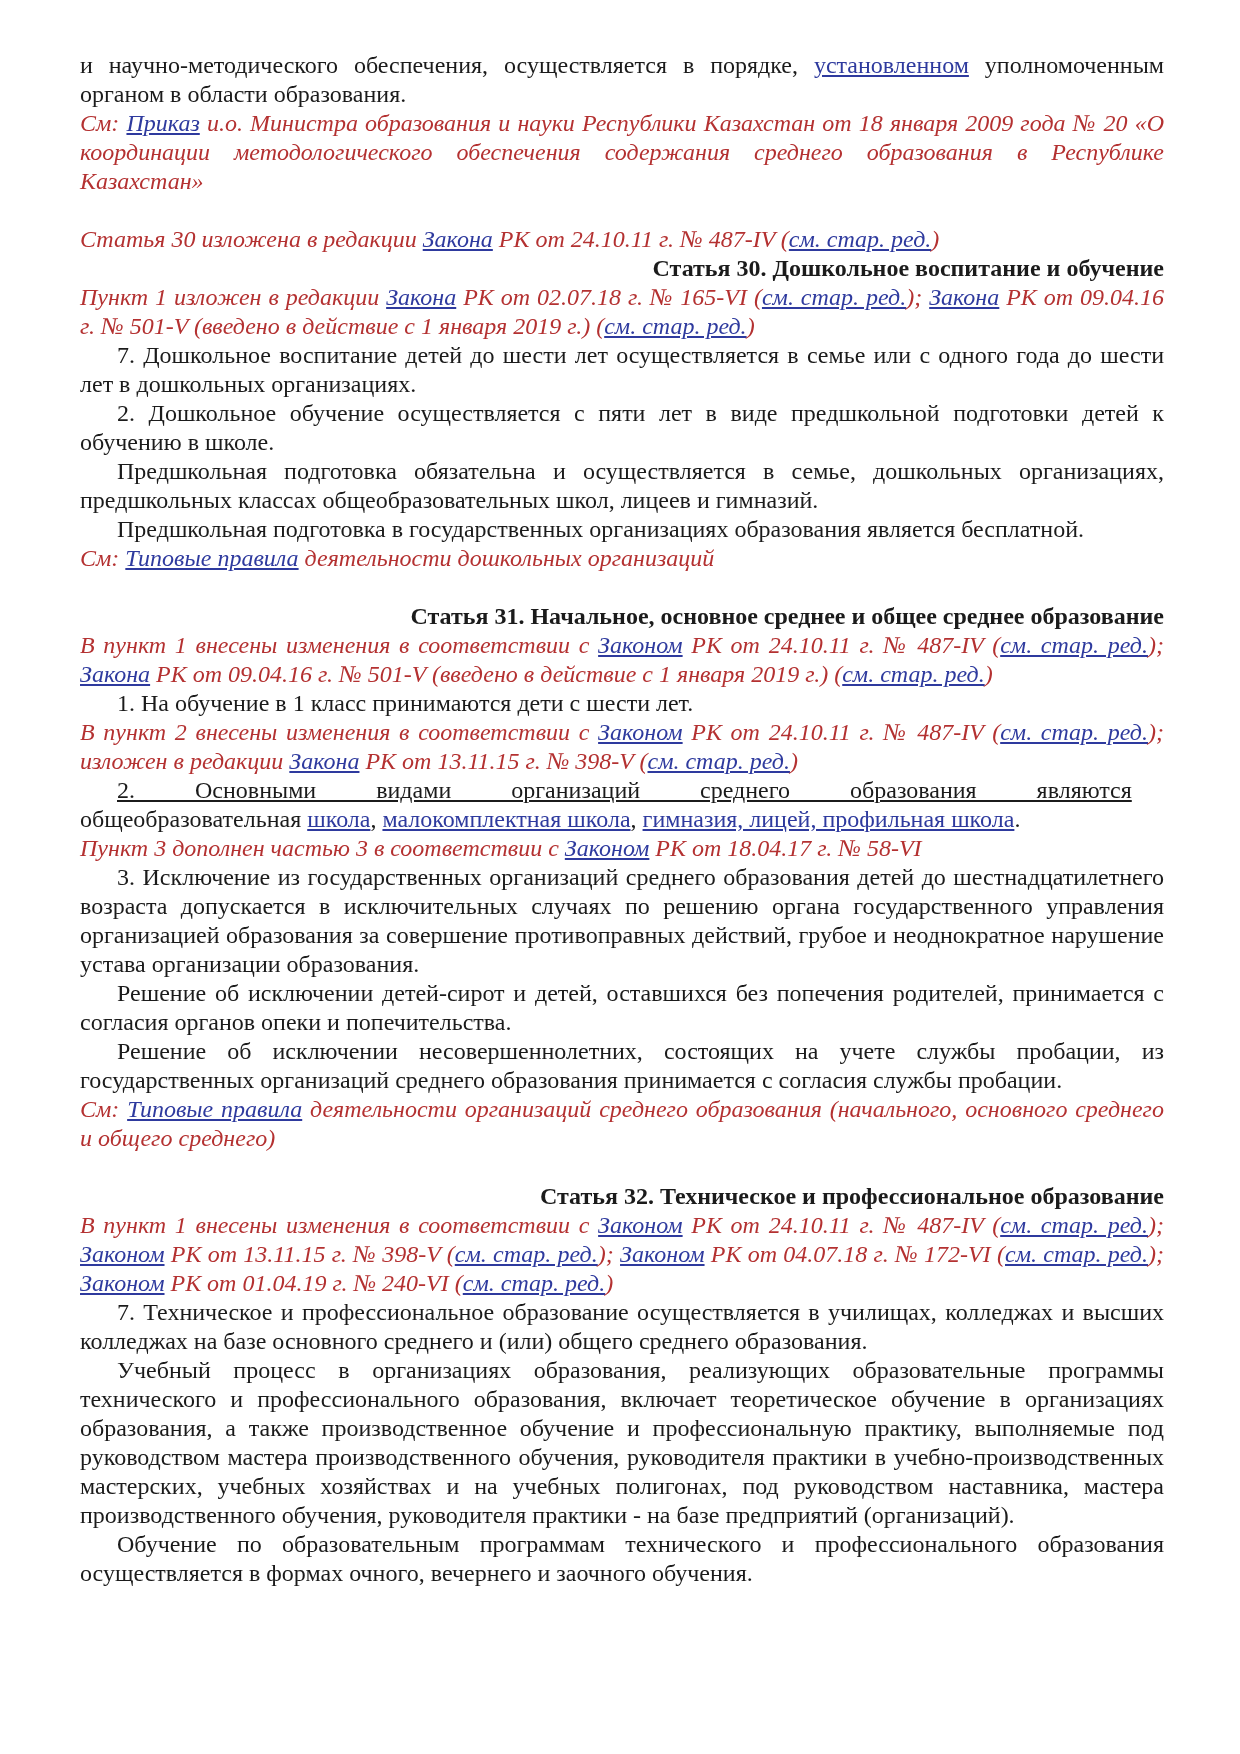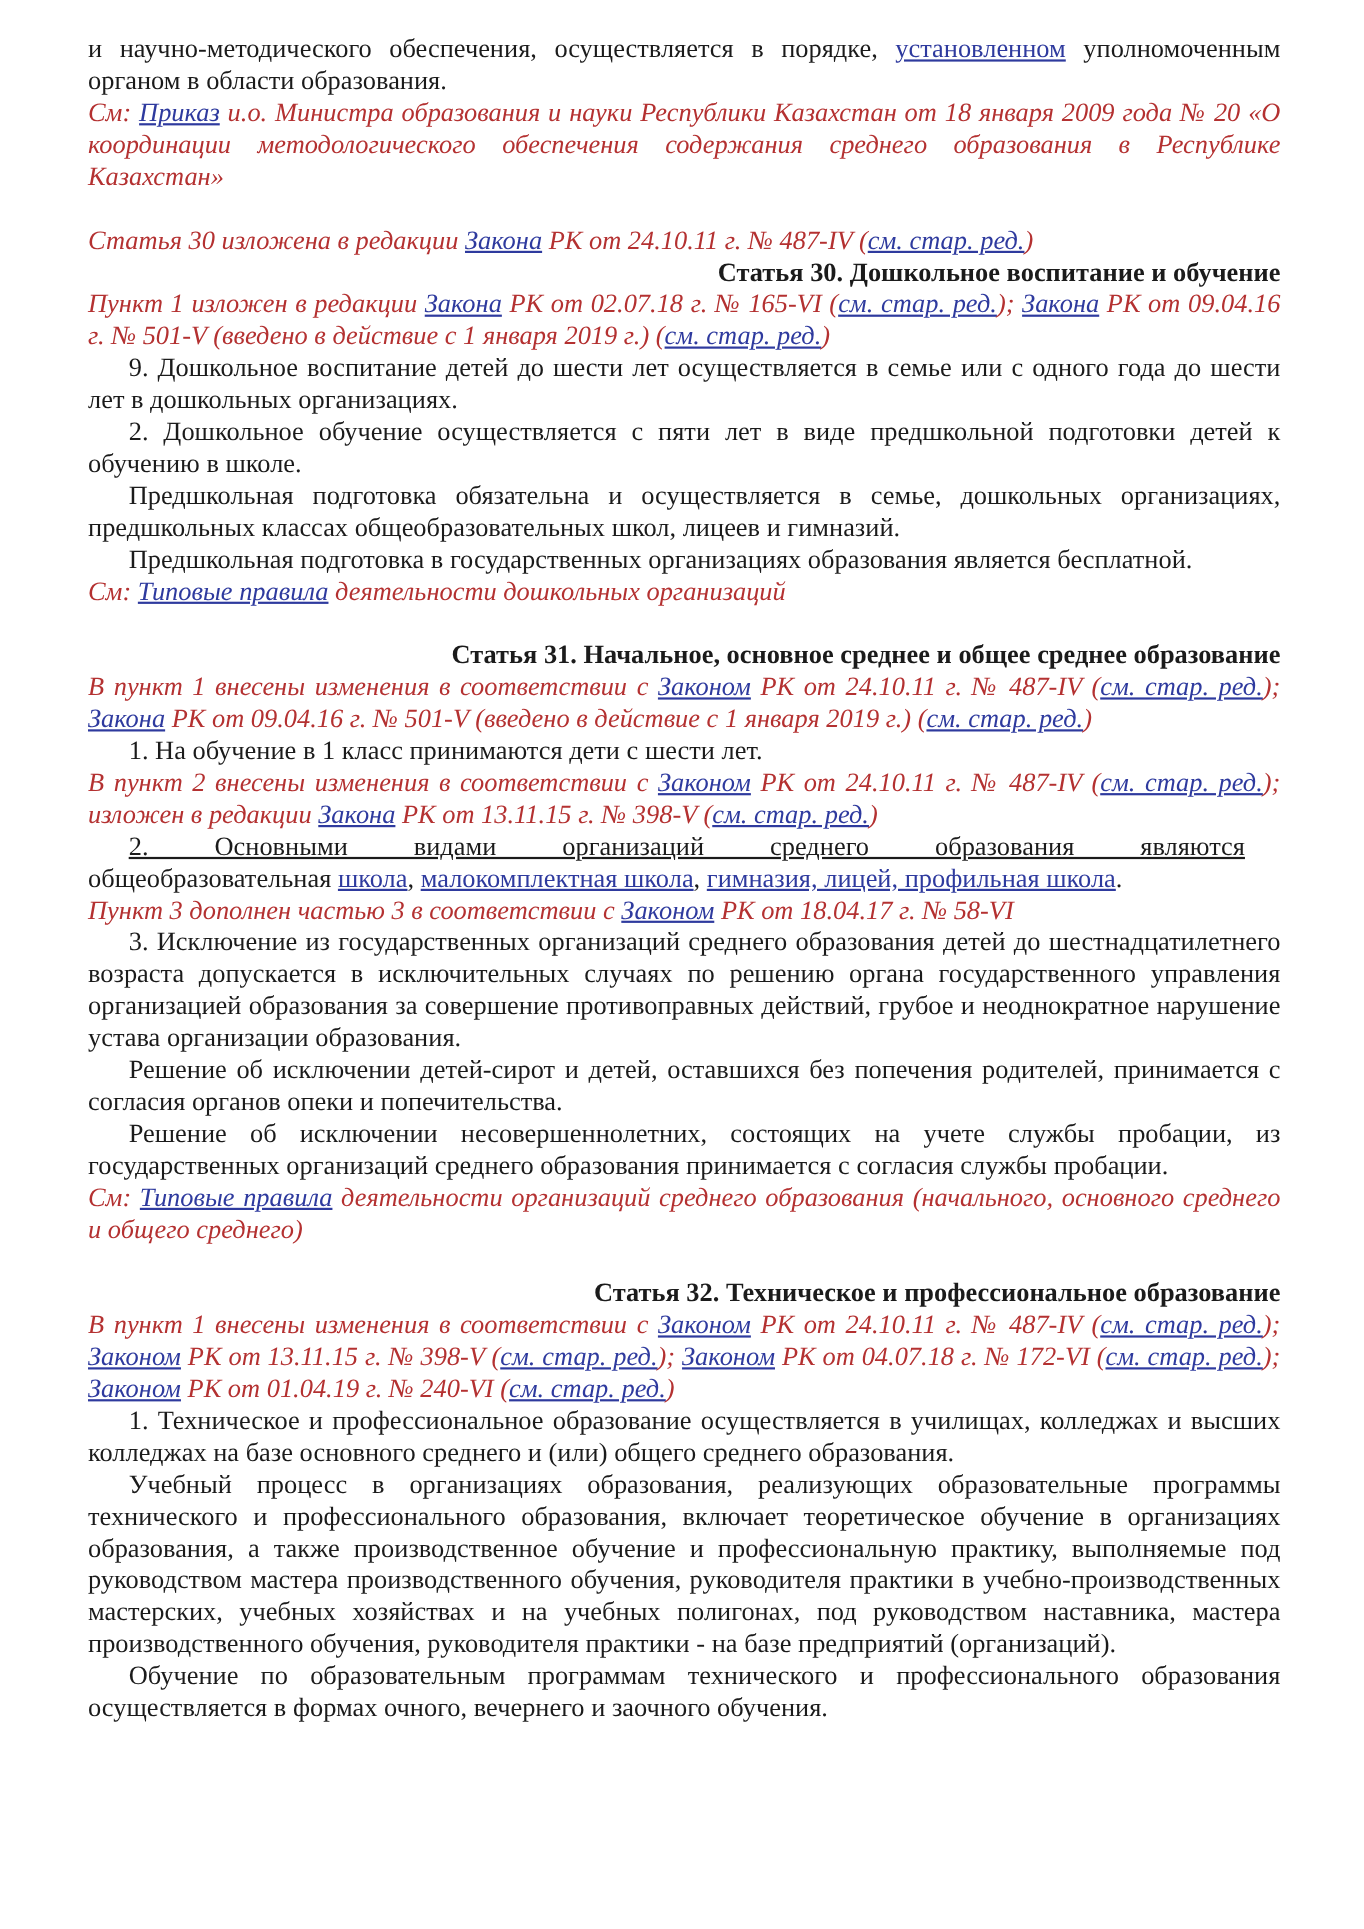--- a/index.html
+++ b/index.html
@@ -9,20 +9,21 @@
   }
   body {
     width: 1240px;
     height: 1754px;
     font-family: "Liberation Serif", serif;
   }
   .page {
     box-sizing: border-box;
     width: 1240px;
     padding: 31px 76px 0 80px;
+    margin-top: 20px;
   }
   .block {
     font-size: 24px;
     line-height: 29px;
     text-align: justify;
     color: var(--body-color, #1b1b1b);
     margin: 0;
   }
   .body-para { text-indent: 37px; }
   .body-para.noindent { text-indent: 0; }
@@ -48,35 +49,35 @@
 </head>
 <body style="--body-color: #1b1b1b; --red-color: #b43131; --link-color: #2e3a9e; background: rgb(255, 255, 255);">
 
 <main class="page">
     <div class="block body-para noindent"><span>и научно-методического обеспечения, осуществляется в порядке, </span><a class="lnk">установленном</a><span> уполномоченным органом в области образования.</span></div>
     <div class="block annotation"><span>См: </span><a class="lnk">Приказ</a><span> и.о. Министра образования и науки Республики Казахстан от 18 января 2009 года № 20 «О координации методологического обеспечения содержания среднего образования в Республике Казахстан»</span></div>
     <div class="block spacer"></div>
     <div class="block annotation"><span>Статья 30 изложена в редакции </span><a class="lnk">Закона</a><span> РК от 24.10.11 г. № 487-IV (</span><a class="lnk">см. стар. ред.</a><span>)</span></div>
     <div class="block heading"><span>Статья 30. Дошкольное воспитание и обучение</span></div>
     <div class="block annotation"><span>Пункт 1 изложен в редакции </span><a class="lnk">Закона</a><span> РК от 02.07.18 г. № 165-VI (</span><a class="lnk">см. стар. ред.</a><span>); </span><a class="lnk">Закона</a><span> РК от 09.04.16 г. № 501-V (введено в действие с 1 января 2019 г.) (</span><a class="lnk">см. стар. ред.</a><span>)</span></div>
-    <div class="block body-para"><span>9. Дошкольное воспитание детей до шести лет осуществляется в семье или с одного года до шести лет в дошкольных организациях.</span></div>
+    <div class="block body-para"><span>7. Дошкольное воспитание детей до шести лет осуществляется в семье или с одного года до шести лет в дошкольных организациях.</span></div>
     <div class="block body-para"><span>2. Дошкольное обучение осуществляется с пяти лет в виде предшкольной подготовки детей к обучению в школе.</span></div>
     <div class="block body-para"><span>Предшкольная подготовка обязательна и осуществляется в семье, дошкольных организациях, предшкольных классах общеобразовательных школ, лицеев и гимназий.</span></div>
     <div class="block body-para"><span>Предшкольная подготовка в государственных организациях образования является бесплатной.</span></div>
     <div class="block annotation"><span>См: </span><a class="lnk">Типовые правила</a><span> деятельности дошкольных организаций</span></div>
     <div class="block spacer"></div>
     <div class="block heading"><span>Статья 31. Начальное, основное среднее и общее среднее образование</span></div>
     <div class="block annotation"><span>В пункт 1 внесены изменения в соответствии с </span><a class="lnk">Законом</a><span> РК от 24.10.11 г. № 487-IV (</span><a class="lnk">см. стар. ред.</a><span>); </span><a class="lnk">Закона</a><span> РК от 09.04.16 г. № 501-V (введено в действие с 1 января 2019 г.) (</span><a class="lnk">см. стар. ред.</a><span>)</span></div>
     <div class="block body-para"><span>1. На обучение в 1 класс принимаются дети с шести лет.</span></div>
     <div class="block annotation"><span>В пункт 2 внесены изменения в соответствии с </span><a class="lnk">Законом</a><span> РК от 24.10.11 г. № 487-IV (</span><a class="lnk">см. стар. ред.</a><span>); изложен в редакции </span><a class="lnk">Закона</a><span> РК от 13.11.15 г. № 398-V (</span><a class="lnk">см. стар. ред.</a><span>)</span></div>
     <div class="block body-para"><span class="stretch">2. Основными видами организаций среднего образования являются</span><br><span>общеобразовательная </span><a class="lnk">школа</a><span>, </span><a class="lnk">малокомплектная школа</a><span>, </span><a class="lnk">гимназия, лицей, профильная школа</a><span>.</span></div>
     <div class="block annotation"><span>Пункт 3 дополнен частью 3 в соответствии с </span><a class="lnk">Законом</a><span> РК от 18.04.17 г. № 58-VI</span></div>
     <div class="block body-para"><span>3. Исключение из государственных организаций среднего образования детей до шестнадцатилетнего возраста допускается в исключительных случаях по решению органа государственного управления организацией образования за совершение противоправных действий, грубое и неоднократное нарушение устава организации образования.</span></div>
     <div class="block body-para"><span>Решение об исключении детей-сирот и детей, оставшихся без попечения родителей, принимается с согласия органов опеки и попечительства.</span></div>
     <div class="block body-para"><span>Решение об исключении несовершеннолетних, состоящих на учете службы пробации, из государственных организаций среднего образования принимается с согласия службы пробации.</span></div>
     <div class="block annotation"><span>См: </span><a class="lnk">Типовые правила</a><span> деятельности организаций среднего образования (начального, основного среднего и общего среднего)</span></div>
     <div class="block spacer"></div>
     <div class="block heading"><span>Статья 32. Техническое и профессиональное образование</span></div>
     <div class="block annotation"><span>В пункт 1 внесены изменения в соответствии с </span><a class="lnk">Законом</a><span> РК от 24.10.11 г. № 487-IV (</span><a class="lnk">см. стар. ред.</a><span>); </span><a class="lnk">Законом</a><span> РК от 13.11.15 г. № 398-V (</span><a class="lnk">см. стар. ред.</a><span>); </span><a class="lnk">Законом</a><span> РК от 04.07.18 г. № 172-VI (</span><a class="lnk">см. стар. ред.</a><span>); </span><a class="lnk">Законом</a><span> РК от 01.04.19 г. № 240-VI (</span><a class="lnk">см. стар. ред.</a><span>)</span></div>
-    <div class="block body-para"><span>1. Техническое и профессиональное образование осуществляется в училищах, колледжах и высших колледжах на базе основного среднего и (или) общего среднего образования.</span></div>
+    <div class="block body-para"><span>7. Техническое и профессиональное образование осуществляется в училищах, колледжах и высших колледжах на базе основного среднего и (или) общего среднего образования.</span></div>
     <div class="block body-para"><span>Учебный процесс в организациях образования, реализующих образовательные программы технического и профессионального образования, включает теоретическое обучение в организациях образования, а также производственное обучение и профессиональную практику, выполняемые под руководством мастера производственного обучения, руководителя практики в учебно-производственных мастерских, учебных хозяйствах и на учебных полигонах, под руководством наставника, мастера производственного обучения, руководителя практики - на базе предприятий (организаций).</span></div>
     <div class="block body-para"><span>Обучение по образовательным программам технического и профессионального образования осуществляется в формах очного, вечернего и заочного обучения.</span></div>
   </main>
 
 </body></html>

